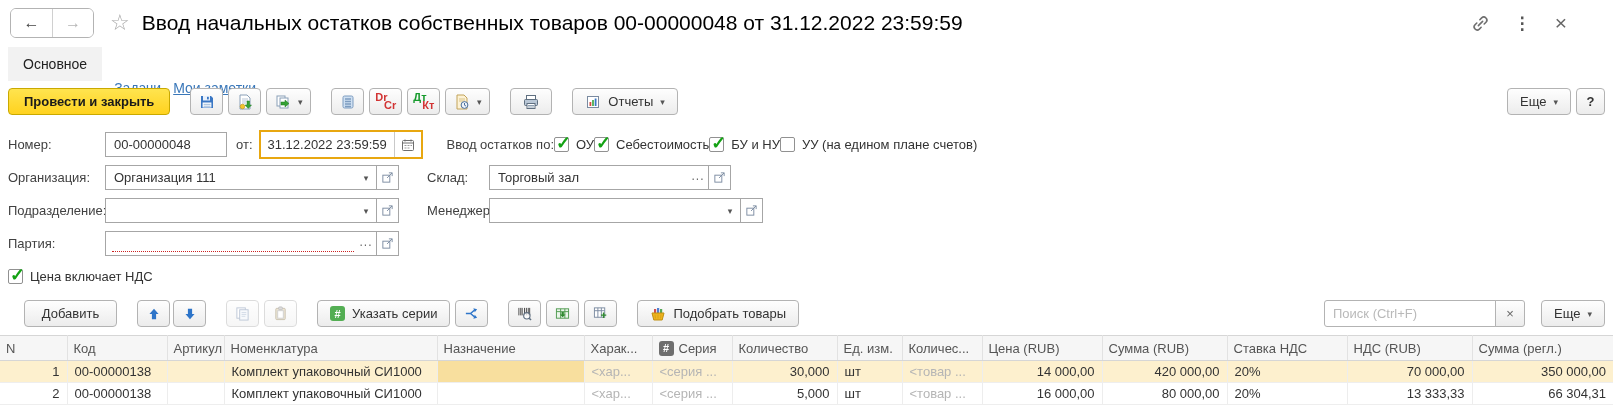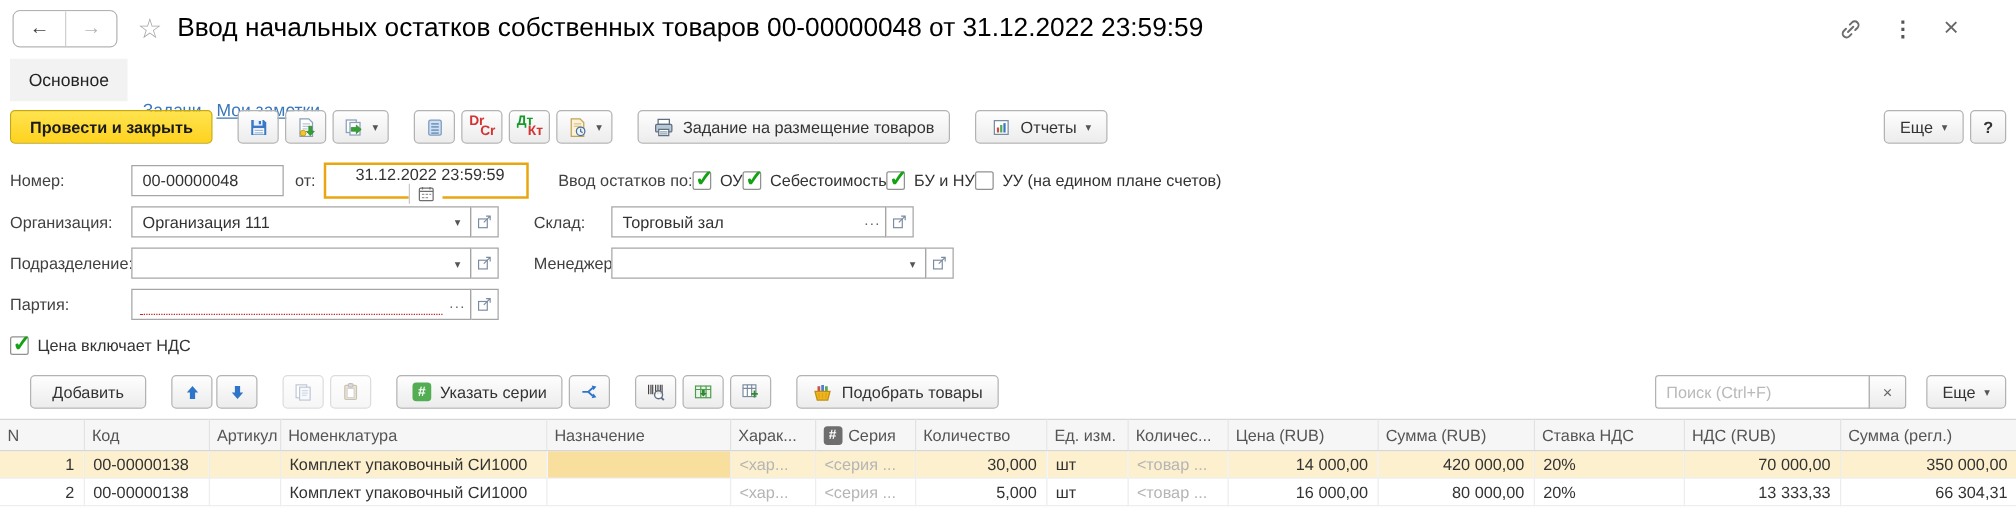--- a/index.html
+++ b/index.html
@@ -49,21 +49,21 @@
   .flabel { color:#414141; flex:0 0 auto; }
   .w97 { width:97px; } .wR { width:62px; }
   .fld { display:flex; align-items:center; height:25px; border:1px solid #a6a6a6; background:#fff; padding-left:8px; position:relative; }
   .fld .val { flex:1 1 auto; overflow:hidden; white-space:nowrap; }
   .fld .sub { flex:0 0 auto; width:20px; height:100%; display:flex; align-items:center; justify-content:center;
               color:#555; font-size:9px; cursor:pointer; }
   .fld .sub.dots3 { font-size:12px; color:#666; letter-spacing:1px; padding-bottom:4px; }
   .openbtn { width:23px; height:25px; margin-left:-1px; border:1px solid #a6a6a6; background:#fff; display:flex;
              align-items:center; justify-content:center; cursor:pointer; padding:0; }
   .numfld { width:122px; }
-  .datewrap { display:flex; align-items:center; height:29px; border:2px solid #e8a710; background:#fff; margin-left:6px; width:164px;flex-direction:column; }
+  .datewrap { display:flex; align-items:center; height:29px; border:2px solid #e8a710; background:#fff; margin-left:6px; width:164px; }
   .datewrap .val { flex:1; padding-left:7px; white-space:nowrap; }
   .calbtn { width:27px; height:100%; border:none; border-left:1px solid #c9c9c9; background:#fff; display:flex;
             align-items:center; justify-content:center; cursor:pointer; }
   .req::after { content:""; position:absolute; left:6px; right:22px; bottom:3px; border-bottom:1px dotted #cc2222; }
   .cbrow { display:inline-flex; align-items:center; gap:7px; cursor:pointer; }
   .cb { width:15px; height:15px; border:1px solid #919191; border-radius:2px; background:#fff; position:relative; flex:0 0 auto; }
   .cb.checked::after { content:"✓"; position:absolute; left:1px; top:-6px; font-size:18px; font-weight:bold; color:#14a214; }
   .balances { display:flex; align-items:center; margin-left:24px; }
   
   .gridbar { display:flex; align-items:center; gap:5px; padding:4px 8px 5px 24px; }
@@ -190,21 +190,20 @@
     <span class="gap10"></span>
     <button class="btn">
       <span>
           <svg width="16" height="16" viewBox="0 0 16 16">
             <rect x="3.5" y="1.5" width="9" height="4" fill="#fff" stroke="#5f6f80"></rect>
             <rect x="1.5" y="5.5" width="13" height="6" rx="1" fill="#b9c7d6" stroke="#5f6f80"></rect>
             <rect x="4" y="9.5" width="8" height="5" fill="#fff" stroke="#5f6f80"></rect>
             <path stroke="#8fa1b3" d="M5 11.5h6M5 13h6"></path>
           </svg>
         </span>
-      <span>Задание на размещение товаров</span>
     </button>
     <span class="gap10"></span>
     <button class="btn">
       <span>
           <svg width="16" height="16" viewBox="0 0 16 16">
             <rect x="2.5" y="2.5" width="11" height="11" fill="#fff" stroke="#7a8aa0"></rect>
             <rect x="4.5" y="8" width="1.8" height="4" fill="#d24a43"></rect>
             <rect x="7.1" y="6" width="1.8" height="6" fill="#4caf50"></rect>
             <rect x="9.7" y="4.5" width="1.8" height="7.5" fill="#3a77c4"></rect>
           </svg>

